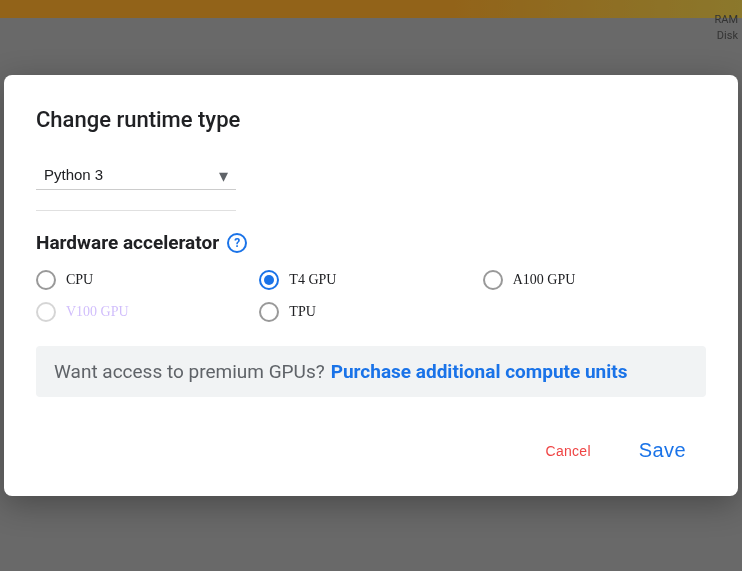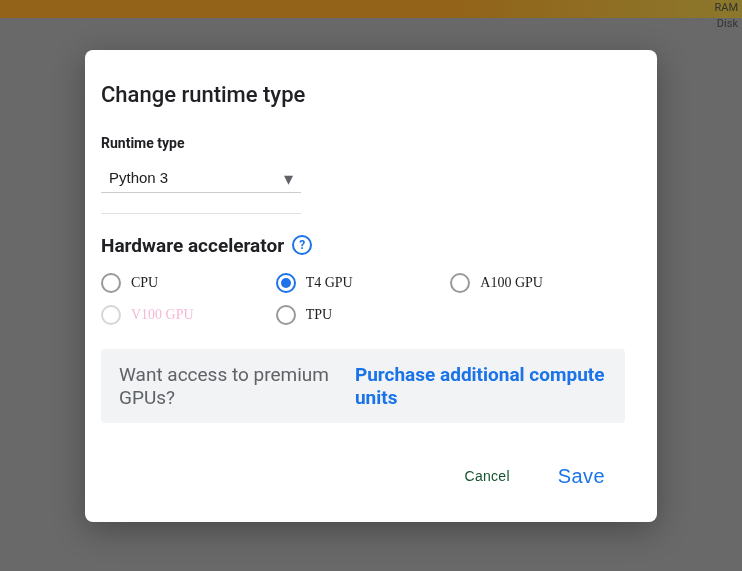--- a/index.html
+++ b/index.html
@@ -22,21 +22,21 @@
       top: 0;
       left: 0;
       right: 0;
       height: 18px;
       background: linear-gradient(to right, #f4a52a 60%, #e8c84a 100%);
       z-index: 0;
     }
 
     .bg-side-labels {
       position: absolute;
-      top: 0;
+      top: 12px;
       right: 0;
       width: 60px;
       display: flex;
       flex-direction: column;
       z-index: 0;
     }
 
     .bg-label {
       font-size: 11px;
       color: #555;
@@ -52,22 +52,22 @@
       background: rgba(0,0,0,0.4);
       z-index: 1;
     }
 
     
     .dialog {
       position: relative;
       z-index: 2;
       background: #fff;
       border-radius: 8px;
-      width: 572px;
-      padding: 32px 32px 24px 16px;
+      width: 734px;
+      padding: 32px 32px 24px 32px;
       box-shadow: 0 8px 32px rgba(0,0,0,0.3);
     }
 
     .dialog-title {
       font-size: 22px;
       font-weight: 500;
       color: #202124;
       margin-bottom: 28px;
     }
 
@@ -187,21 +187,21 @@
       background: #1a73e8;
     }
 
     .radio-label {
       font-size: 14px;
       color: #202124;
       font-family: Liberation Serif, serif;
     }
 
     .radio-option.disabled .radio-label {
-      color: #ec4899;
+      color: #8b5cf6;
     }
 
     
     .info-box {
       background: #f1f3f4;
       border-radius: 4px;
       padding: 14px 18px;
       font-size: 19px;
       color: #5f6368;
       margin-bottom: 32px;
@@ -221,21 +221,21 @@
     .dialog-actions {
       display: flex;
       justify-content: flex-end;
       gap: 8px;
       align-items: center;
     }
 
     .btn-cancel {
       background: none;
       border: none;
-      color: #14532d;
+      color: #ef4444;
       font-size: 14px;
       font-weight: 500;
       padding: 10px 20px;
       cursor: pointer;
       border-radius: 4px;
       letter-spacing: 0.02em;
     }
 
     .btn-save {
       background: none;
@@ -256,21 +256,20 @@
 <div class="bg-side-labels">
   <span class="bg-label">RAM</span>
   <span class="bg-label">Disk</span>
 </div>
 <div class="overlay"></div>
 
 <div class="dialog">
 
   <div class="dialog-title">Change runtime type</div>
 
-  <div class="section-label">Runtime type</div>
 
   <div class="dropdown-wrapper">
     <select class="dropdown-select">
       <option>Python 3</option>
       <option>Python 2</option>
       <option>R</option>
     </select>
     <span class="dropdown-arrow">▾</span>
   </div>
   <hr class="divider">

